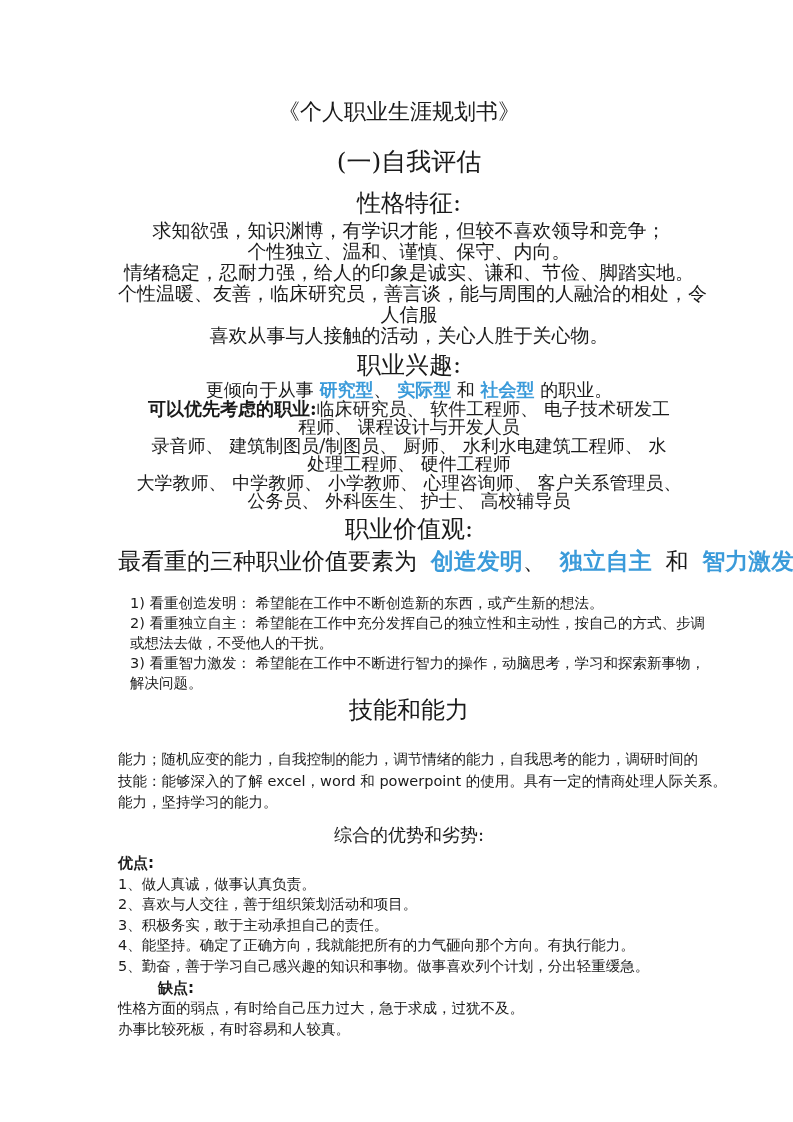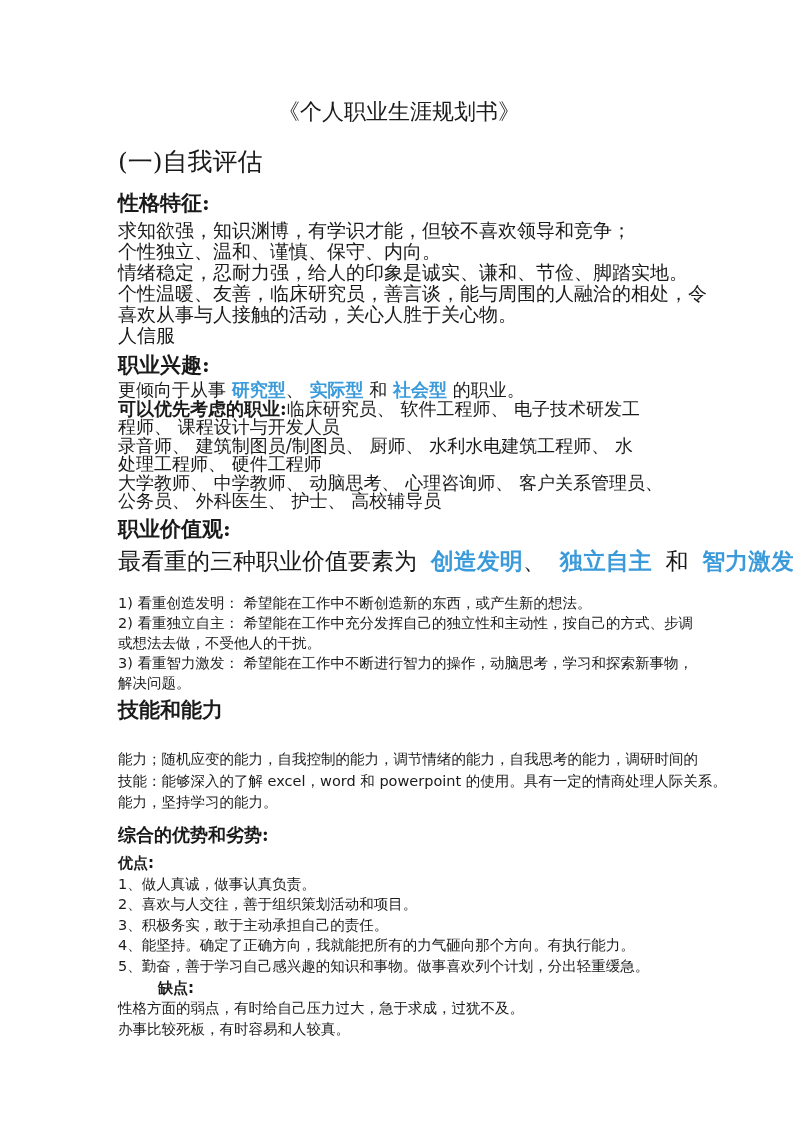--- a/index.html
+++ b/index.html
@@ -7,29 +7,29 @@
   .page {
     width: 793px; height: 1122px;
     background: #ffffff;
     position: relative;
     overflow: hidden;
     color: #1a1a1a;
   }
   .content { padding-left: 118px; width: 700px; }
 
   
-  .kai { font-family: "DejaVu Serif", serif; color: #1a1a1a; }
+  .kai { font-family: "DejaVu Serif", serif; color: #1a1a1a; text-align: center; }
   .doc-title {
     margin-top: 97px;
     width: 562px;
     font-size: 22px; line-height: 30px;
     text-align: center; font-weight: 400;
   }
   .part-heading { margin-top: 19px; font-size: 25px; line-height: 31px; font-weight: 400; }
-  .sec-heading { font-size: 21px; line-height: 26px; font-weight: 700; }
+  .sec-heading { font-size: 24px; line-height: 26px; font-weight: 400; }
 
   .kai-line { font-size: 19px; line-height: 21px; white-space: nowrap; }
   .personality-lines { margin-top: 4px; }
 
   #sec-interests .sec-heading { margin-top: 6px; }
   .interest-lines { margin-top: 3px; }
   .interest-line { font-size: 18px; line-height: 18.5px; white-space: nowrap; }
 
   #sec-personality .sec-heading { margin-top: 13px; }
 
@@ -39,28 +39,28 @@
 
   .blue { color: var(--accent, #3B9BDA); font-weight: 700; }
   .bold { font-weight: 700; }
 
   
   .small-line {
     font-family: "DejaVu Sans", sans-serif;
     font-size: 14.5px; line-height: 20px;
     white-space: nowrap; color: #1a1a1a;
   }
-  .values-list .small-line { line-height: 20px; }
+  .values-list .small-line { line-height: 20px; margin-left: 12px; }
 
   #sec-skills .sec-heading { margin-top: 4px; }
   .skills-lines { margin-top: 26px; }
   .skills-lines .small-line { line-height: 21px; }
   .skill-line { margin-top: 1px; }
 
-  #sec-strengths .sub-heading { margin-top: 11px; font-size: 18px; line-height: 22px; font-weight: 700; }
+  #sec-strengths .sub-heading { margin-top: 11px; font-size: 18px; line-height: 22px; font-weight: 400; }
   .list-label {
     margin-top: 7px;
     font-family: "DejaVu Sans", sans-serif;
     font-size: 15px; line-height: 20px; font-weight: 700;
   }
   .pros-list { margin-top: 1px; }
   .pros-list .small-line, .cons-list .small-line { line-height: 20.5px; }
   .cons-label { margin-top: 2px; padding-left: 40px; }
 </style>
 </head>
@@ -73,34 +73,34 @@
 
     <div class="kai part-heading">(一)自我评估</div>
 
     <section id="sec-personality">
       <div class="kai sec-heading">性格特征:</div>
       <div class="personality-lines">
         <div class="kai kai-line">求知欲强，知识渊博，有学识才能，但较不喜欢领导和竞争；</div>
         <div class="kai kai-line">个性独立、温和、谨慎、保守、内向。</div>
         <div class="kai kai-line">情绪稳定，忍耐力强，给人的印象是诚实、谦和、节俭、脚踏实地。</div>
         <div class="kai kai-line">个性温暖、友善，临床研究员，善言谈，能与周围的人融洽的相处，令</div>
+        <div class="kai kai-line">人信服</div>
         <div class="kai kai-line">喜欢从事与人接触的活动，关心人胜于关心物。</div>
-        <div class="kai kai-line">人信服</div>
       </div>
     </section>
 
     <section id="sec-interests">
       <div class="kai sec-heading">职业兴趣:</div>
       <div class="interest-lines">
         <div class="kai interest-line"><span>更倾向于从事 </span><span class="blue">研究型</span><span>、 </span><span class="blue">实际型</span><span> 和 </span><span class="blue">社会型</span><span> 的职业。</span></div>
         <div class="kai interest-line"><span class="bold">可以优先考虑的职业:</span><span>临床研究员、 软件工程师、 电子技术研发工</span></div>
         <div class="kai interest-line">程师、 课程设计与开发人员</div>
         <div class="kai interest-line">录音师、 建筑制图员/制图员、 厨师、 水利水电建筑工程师、 水</div>
         <div class="kai interest-line">处理工程师、 硬件工程师</div>
-        <div class="kai interest-line">大学教师、 中学教师、 动脑思考、 心理咨询师、 客户关系管理员、</div>
+        <div class="kai interest-line">大学教师、 中学教师、 小学教师、 心理咨询师、 客户关系管理员、</div>
         <div class="kai interest-line">公务员、 外科医生、 护士、 高校辅导员</div>
       </div>
     </section>
 
     <section id="sec-values">
       <div class="kai sec-heading">职业价值观:</div>
       <div class="kai values-intro"><span>最看重的三种职业价值要素为 </span><span class="blue">创造发明</span><span>、 </span><span class="blue">独立自主</span><span> 和 </span><span class="blue">智力激发</span></div>
       <div class="values-list">
         <div class="small-line">1) 看重创造发明： 希望能在工作中不断创造新的东西，或产生新的想法。</div>
         <div class="small-line">2) 看重独立自主： 希望能在工作中充分发挥自己的独立性和主动性，按自己的方式、步调</div>

